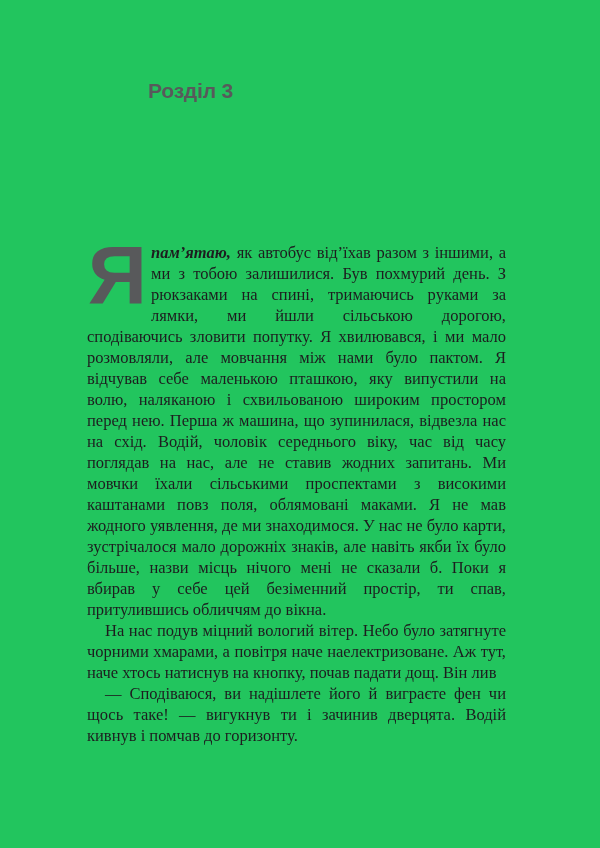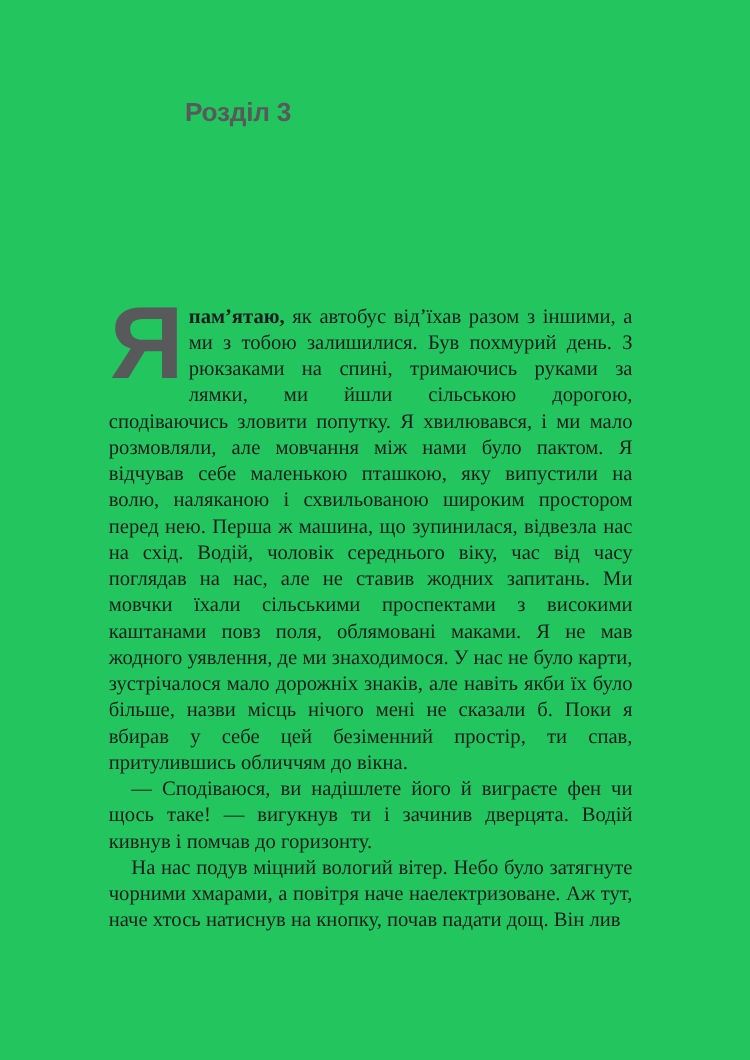--- a/index.html
+++ b/index.html
@@ -60,36 +60,37 @@
     top: -8px;
     font-family: "Liberation Sans", sans-serif;
     font-weight: bold;
     font-size: 82px;
     line-height: 1;
     color: #58595b;
     user-select: none;
   }
   .lead {
     font-weight: bold;
+    font-style: italic;
   }
 </style>
 </head>
 <body>
 
 <div class="page">
 
   <h1 class="chapter-title">Розділ 3</h1>
 
   <div class="text-block" lang="uk">
 
     <p class="para first">
       <span class="dropcap-spacer"></span>
       <span class="dropcap">Я</span><b class="lead">пам’ятаю,</b><span> як автобус від’їхав разом з іншими, а ми з тобою залишилися. Був похмурий день. З рюкзаками на спині, тримаючись руками за лямки, ми йшли сільською дорогою, сподіваючись зловити попутку. Я хвилювався, і ми мало розмовляли, але мовчання між нами було пактом. Я відчував себе маленькою пташкою, яку випустили на волю, наляканою і схвильованою широким простором перед нею. Перша ж машина, що зупинилася, відвезла нас на схід. Водій, чоловік середнього віку, час від часу поглядав на нас, але не ставив жодних запитань. Ми мовчки їхали сільськими проспектами з високими каштанами повз поля, облямовані маками. Я не мав жодного уявлення, де ми знаходимося. У нас не було карти, зустрічалося мало дорожніх знаків, але навіть якби їх було більше, назви місць нічого мені не сказали б. Поки я вбирав у себе цей безіменний простір, ти спав, притулившись обличчям до вікна.</span>
     </p>
 
 
+    <p class="para indent">На нас подув міцний вологий вітер. Небо було затягнуте чорними хмарами, а повітря наче наелектризоване. Аж тут, наче хтось натиснув на кнопку, почав падати дощ. Він лив</p>
+
     <p class="para indent">— Сподіваюся, ви надішлете його й виграєте фен чи щось таке! — вигукнув ти і зачинив дверцята. Водій кивнув і помчав до горизонту.</p>
-
-    <p class="para indent">На нас подув міцний вологий вітер. Небо було затягнуте чорними хмарами, а повітря наче наелектризоване. Аж тут, наче хтось натиснув на кнопку, почав падати дощ. Він лив</p>
 
   </div>
 
 </div>
 
 </body></html>

